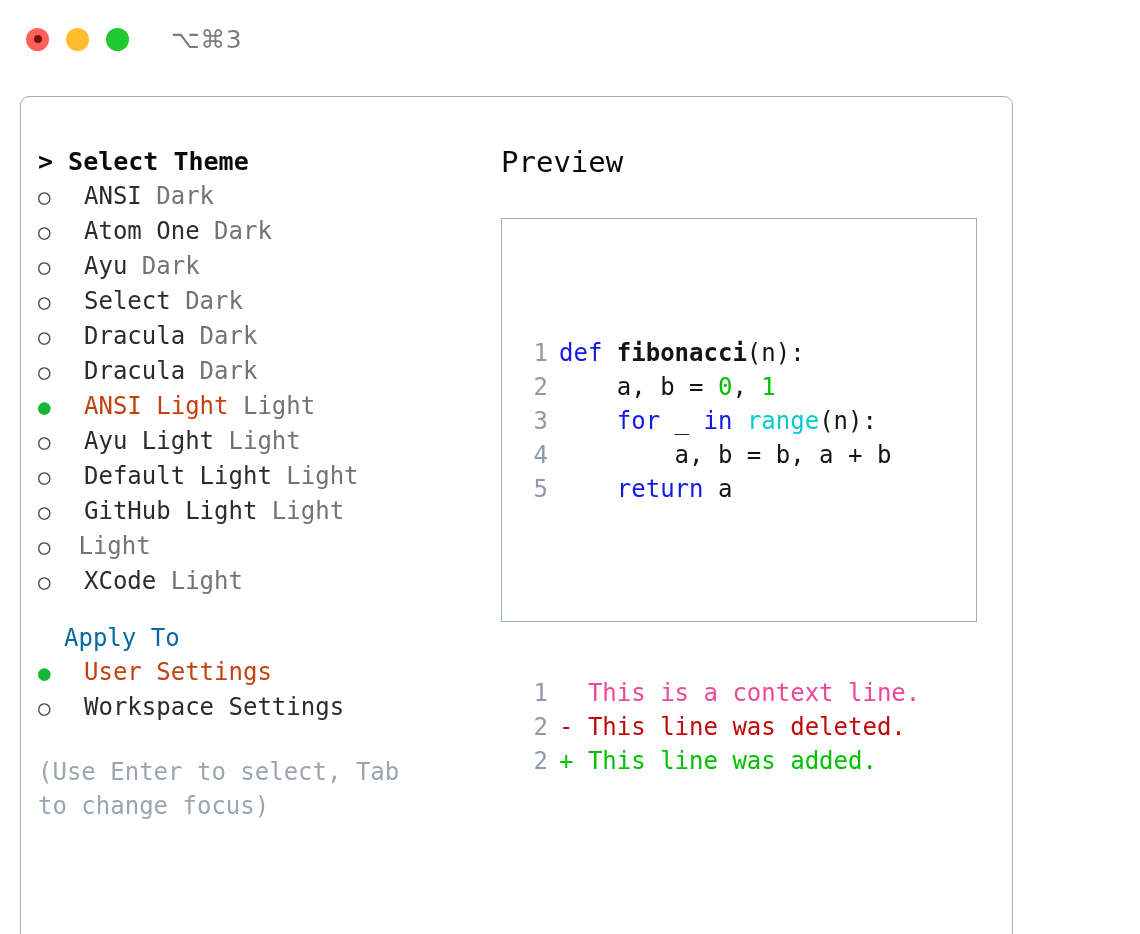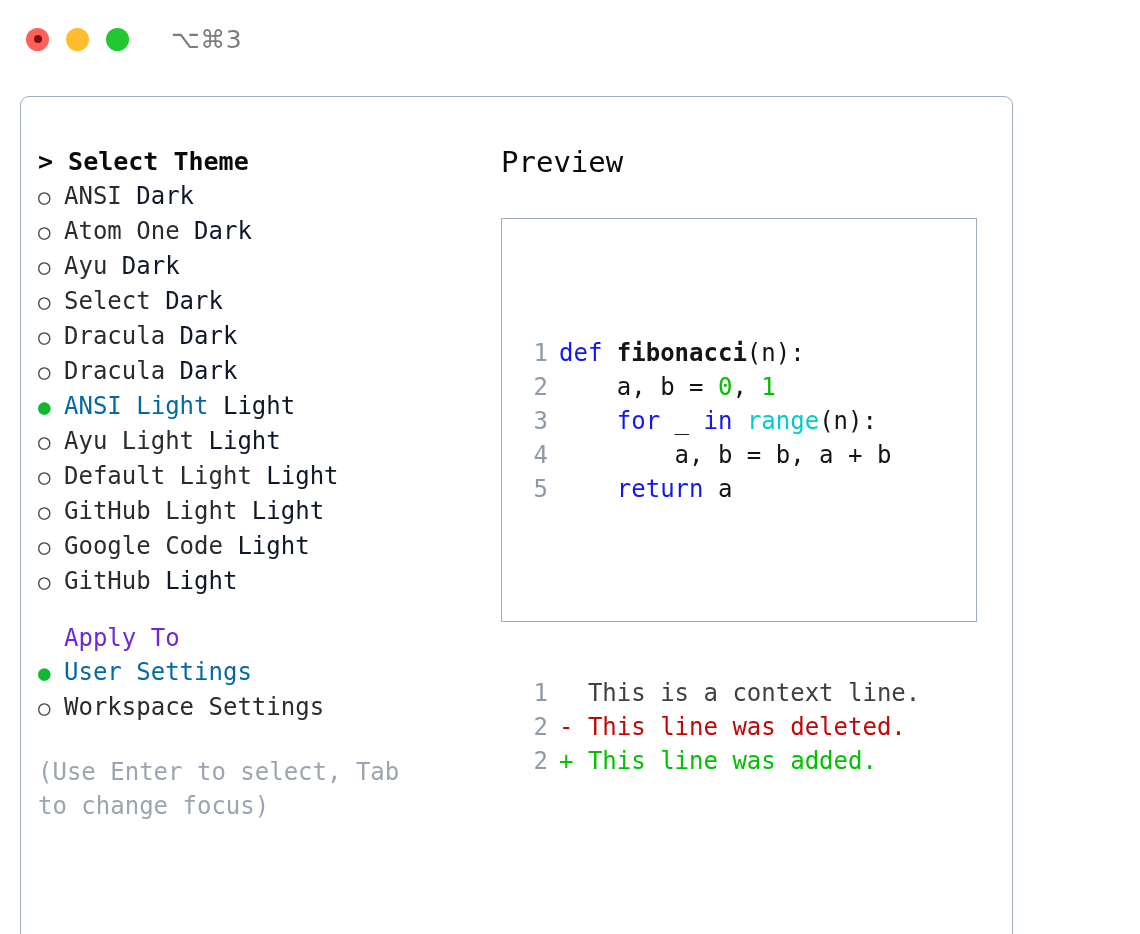--- a/index.html
+++ b/index.html
@@ -114,28 +114,28 @@
     line-height: 34px;
     white-space: pre;
   }
   .bullet {
     width: 26px;
     flex: 0 0 26px;
     color: #4a4a4a;
     font-size: 21px;
   }
   .bullet.filled { color: #12b832; }
-  .opt-label { color: #2b2b2b; }
-  .opt-row.selected .opt-label { color: #0369a1; }
-  .opt-suffix { color: #0f172a; }
+  .opt-label { color: #2b2b2b; margin-left: 20px; }
+  .opt-row.selected .opt-label { color: #c2410c; }
+  .opt-suffix { color: #737373; }
 
   .group-label {
     font-size: 24px;
     line-height: 34px;
-    color: #6d28d9;
+    color: #0369a1;
     padding-left: 26px;
     white-space: pre;
   }
 
   .spacer-sm { height: 22px; }
   .spacer-md { height: 30px; }
 
   .hint {
     font-size: 24px;
     line-height: 34px;
@@ -174,21 +174,21 @@
     flex: 0 0 28px;
     text-align: right;
     color: #8e9aa8;
     margin-right: 11px;
   }
   .tok-kw   { color: #1018ee; }
   .tok-fn   { color: #141414; font-weight: bold; }
   .tok-num  { color: #00c000; }
   .tok-bi   { color: #00cccc; }
   .tok-txt  { color: #141414; }
-  .tok-ctx  { color: #404040; }
+  .tok-ctx  { color: #ec4899; }
   .tok-del  { color: #c00808; }
   .tok-add  { color: #00c000; }
   .blank-line { height: 34px; }
 </style>
 </head>
 <body>
 
 <div id="app">
 
   <div class="titlebar">
@@ -209,22 +209,22 @@
             <div class="opt-row"><span class="bullet">○</span><span class="opt-label">ANSI</span><span class="opt-suffix"> Dark</span></div>
             <div class="opt-row"><span class="bullet">○</span><span class="opt-label">Atom One</span><span class="opt-suffix"> Dark</span></div>
             <div class="opt-row"><span class="bullet">○</span><span class="opt-label">Ayu</span><span class="opt-suffix"> Dark</span></div>
             <div class="opt-row"><span class="bullet">○</span><span class="opt-label">Select</span><span class="opt-suffix"> Dark</span></div>
             <div class="opt-row"><span class="bullet">○</span><span class="opt-label">Dracula</span><span class="opt-suffix"> Dark</span></div>
             <div class="opt-row"><span class="bullet">○</span><span class="opt-label">Dracula</span><span class="opt-suffix"> Dark</span></div>
             <div class="opt-row selected"><span class="bullet filled">●</span><span class="opt-label">ANSI Light</span><span class="opt-suffix"> Light</span></div>
             <div class="opt-row"><span class="bullet">○</span><span class="opt-label">Ayu Light</span><span class="opt-suffix"> Light</span></div>
             <div class="opt-row"><span class="bullet">○</span><span class="opt-label">Default Light</span><span class="opt-suffix"> Light</span></div>
             <div class="opt-row"><span class="bullet">○</span><span class="opt-label">GitHub Light</span><span class="opt-suffix"> Light</span></div>
-            <div class="opt-row"><span class="bullet">○</span><span class="opt-label">Google Code</span><span class="opt-suffix"> Light</span></div>
-            <div class="opt-row"><span class="bullet">○</span><span class="opt-label">GitHub</span><span class="opt-suffix"> Light</span></div>
+            <div class="opt-row"><span class="bullet">○</span><span class="opt-suffix"> Light</span></div>
+            <div class="opt-row"><span class="bullet">○</span><span class="opt-label">XCode</span><span class="opt-suffix"> Light</span></div>
           </div>
 
         <div class="spacer-sm"></div>
 
         <div class="group-label">Apply To</div>
         <div id="apply-list">
             <div class="opt-row selected"><span class="bullet filled">●</span><span class="opt-label">User Settings</span></div>
             <div class="opt-row"><span class="bullet">○</span><span class="opt-label">Workspace Settings</span></div>
           </div>
 

